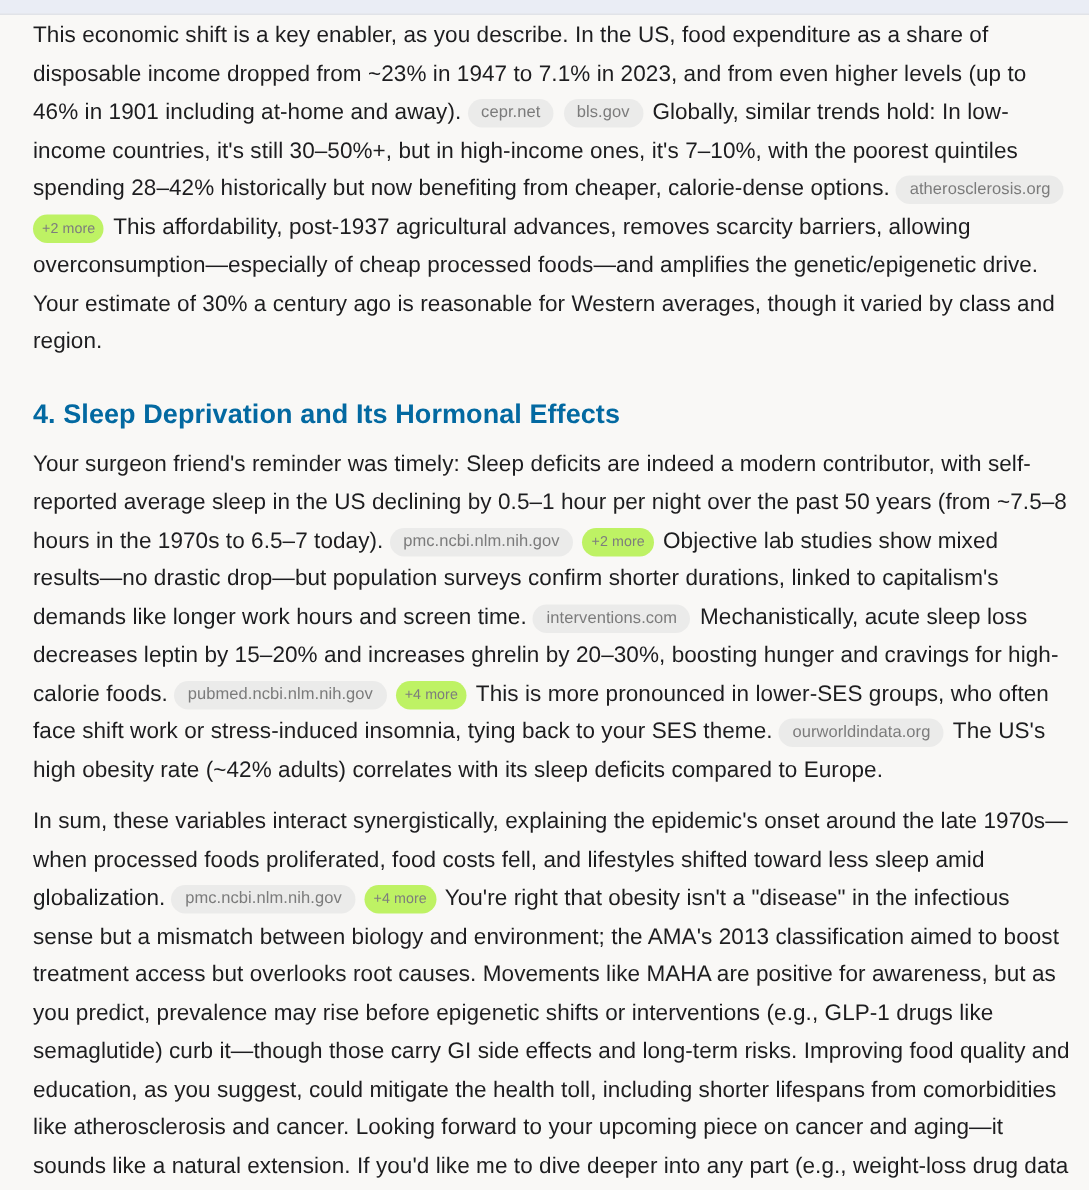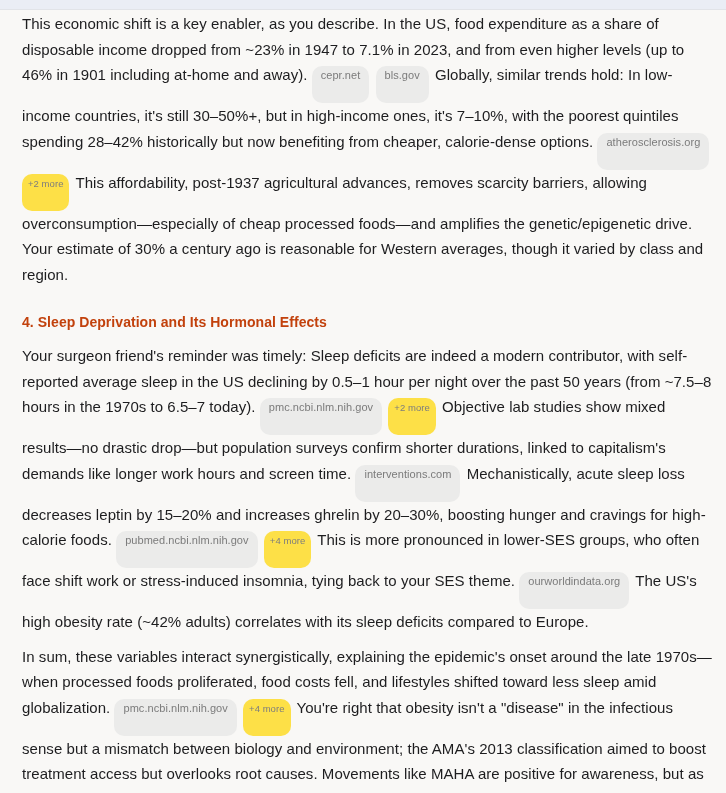--- a/index.html
+++ b/index.html
@@ -22,45 +22,45 @@
       line-height: 25.5px;
       color: #1d1d1f;
       letter-spacing: 0.05px;
     }
     .content p {
       margin: 0;
     }
     .p1 { margin-top: 1px !important; }
     .heading {
       font-family: "Liberation Sans", sans-serif;
-      font-size: 14px;
+      font-size: 18px;
       font-weight: bold;
-      color: #c2410c;
+      color: #0369a1;
       margin: 22px 0 8px 0;
       line-height: 26px;
     }
     .para-gap { margin-top: 9px !important; }
     .chip {
       display: inline-block;
       background: #ebebea;
       color: #7b7b7b;
       font-size: 11px;
       line-height: 19px;
-      height: 37px;
+      height: 19px;
       padding: 0 9px;
       border-radius: 10px;
       vertical-align: 1px;
       margin-right: 2px;
       cursor: pointer;
     }
     .chip.more {
       font-size: 9.5px;
       padding: 0 6px;
       color: #7d7d7d;
-      background: #fde047;
+      background: #bef264;
       text-align: right;
     }
   </style>
 </head>
 <body>
 
 <div class="top-strip"></div>
 
 <div class="content">
 

